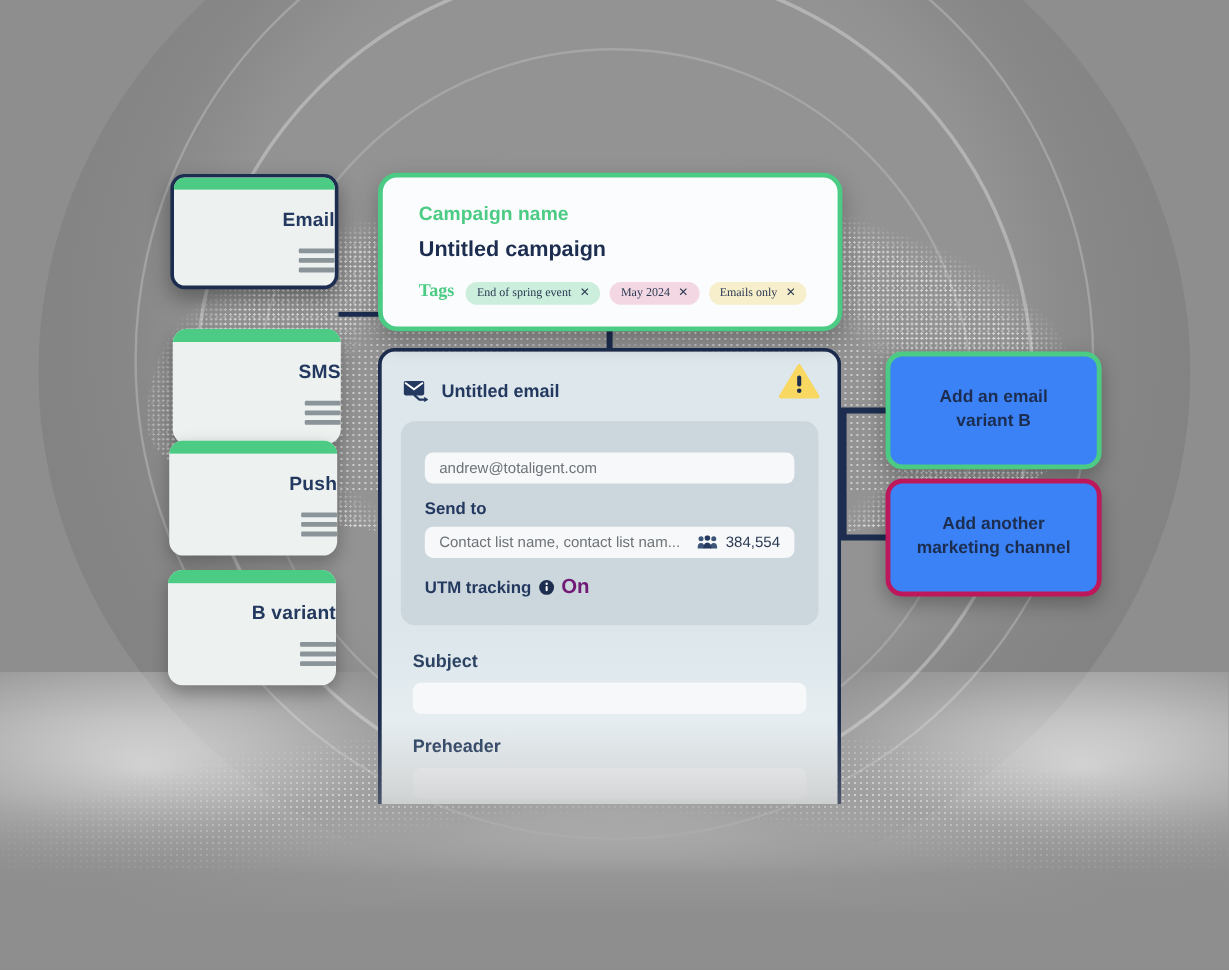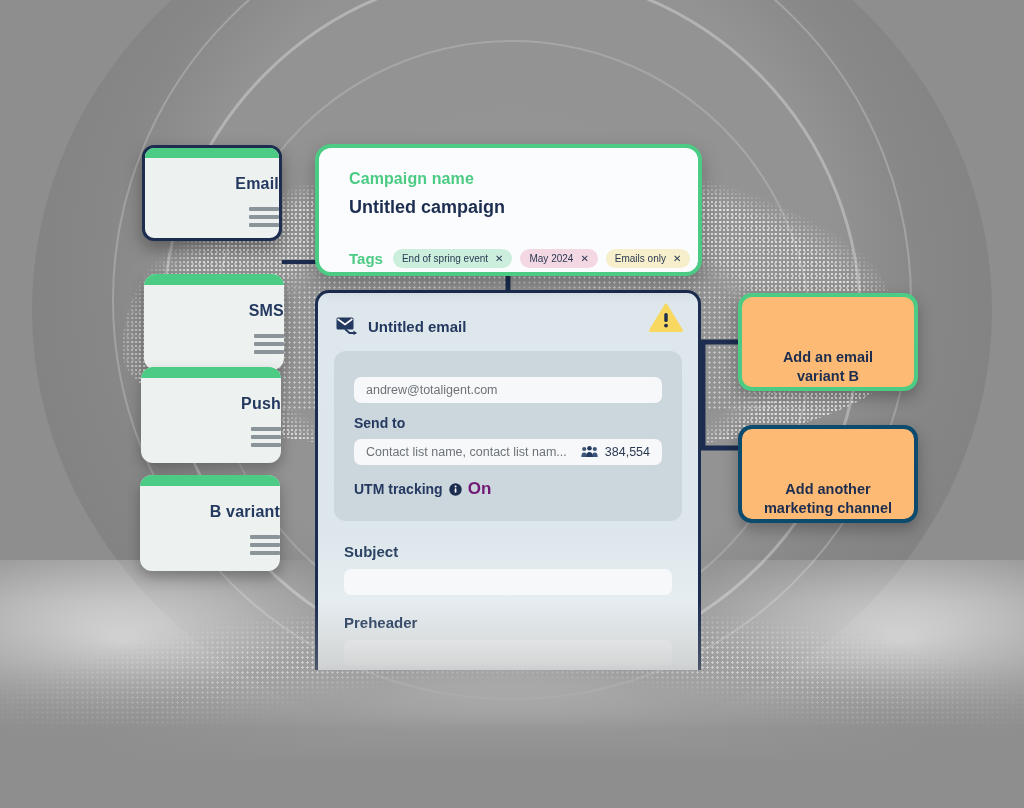--- a/index.html
+++ b/index.html
@@ -181,24 +181,25 @@
     font-weight: bold;
     letter-spacing: 0.1px;
   }
   .campaign-title {
     margin-top: 9px;
     color: #1c2d50;
     font-size: 18px;
     font-weight: bold;
   }
   .tags-row {
-    margin-top: 31px;
-    display: flex;
-    align-items: center;
+    margin-top: 17px;
+    display: flex;
+    align-items: flex-start;
     gap: 8px;
+    font-family: Liberation Serif, serif;
   }
   .tags-word {
     color: #4bcb83;
     font-size: 15px;
     font-weight: bold;
     margin-right: 2px;
   }
   .tag-pill {
     display: inline-flex;
     align-items: center;
@@ -298,34 +299,34 @@
   }
   .lower-input.faded { background: rgba(250,251,252,0.72); }
   .lower-gap { height: 19px; }
 
   
   .action-btn {
     position: absolute;
     width: 180px;
     height: 98px;
     border-radius: 14px;
-    background: #fdba74;
-    display: flex;
-    align-items: flex-end;
+    background: #3b82f6;
+    display: flex;
+    align-items: center;
     justify-content: center;
     text-align: center;
     color: #1c2d50;
     font-size: 14.5px;
     font-weight: bold;
     line-height: 1.35;
     z-index: 10;
     box-shadow: 0 6px 16px rgba(0,0,0,0.28);
   }
   .action-btn.green { border: 4px solid #4bcb83; }
-  .action-btn.navy  { border: 4px solid #0c4a6e; margin-top: 26px; }
+  .action-btn.navy  { border: 4px solid #be185d; }
 </style>
 </head>
 <body>
 
 <div id="bg-globe">
   <div class="globe-disc"></div>
   <div class="globe-ring ring-a"></div>
   <div class="globe-ring ring-b"></div>
   <div class="globe-ring ring-c"></div>
   <div class="globe-dots"></div>

